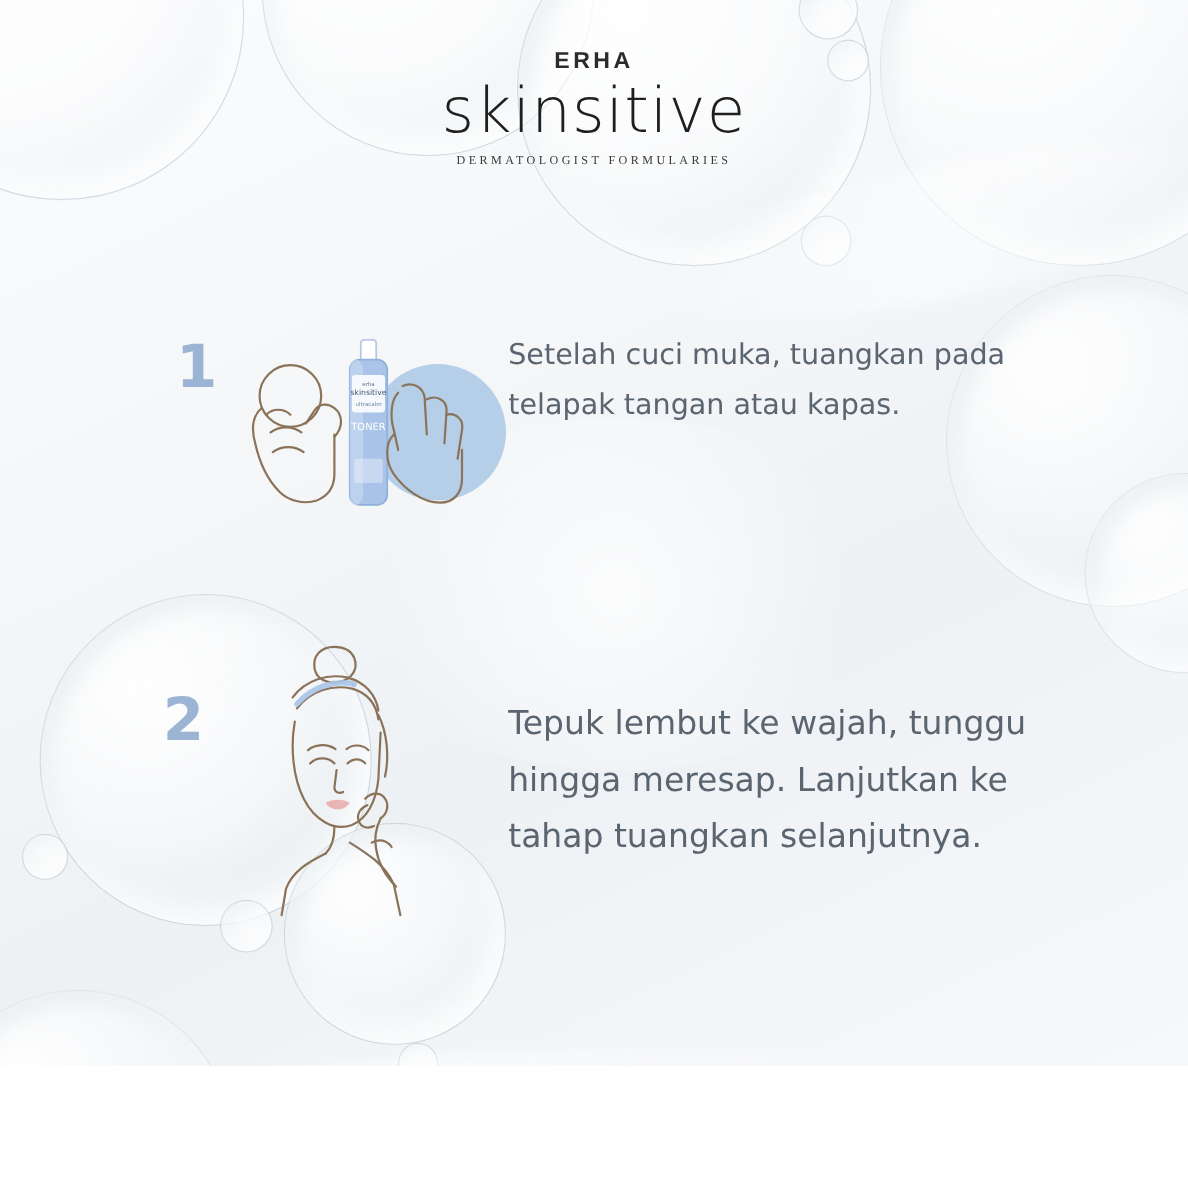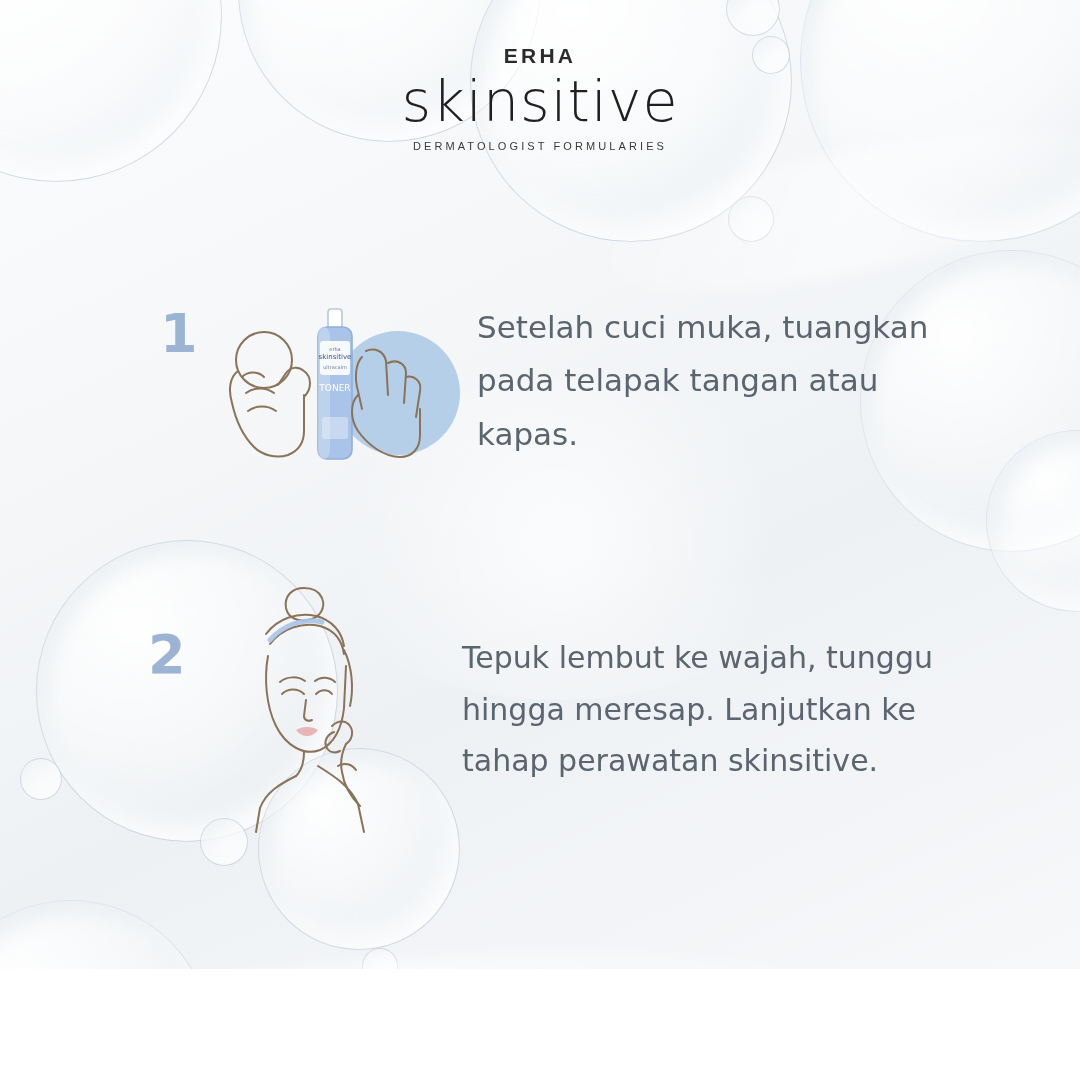--- a/index.html
+++ b/index.html
@@ -64,21 +64,21 @@
   .brand-main {
     font-family: "DejaVu Sans", sans-serif;
     font-size: 57px;
     letter-spacing: 1px;
     color: #1f1f1f;
     font-weight: 300;
     line-height: 1.12;
     margin-top: 2px;
   }
   .brand-sub {
-    font-family: Liberation Sans, sans-serif;
+    font-family: Liberation Serif, serif;
     font-size: 11px;
     letter-spacing: 3.1px;
     color: #3a3a3a;
     margin-top: 6px;
   }
 
   
   .step {
     position: absolute;
     display: flex;
@@ -95,24 +95,24 @@
     color: #5b6570;
     font-family: "DejaVu Sans", sans-serif;
     font-weight: 400;
   }
 
   #step1 { top: 285px; left: 160px; }
   #step1 .step-number { font-size: 54px; margin-top: 22px; }
   #step1 .art { margin-left: 18px; }
   #step1 .step-text {
     position: absolute;
-    left: 317px;
+    left: 302px;
     top: 16px;
     width: 500px;
-    font-size: 31px;
+    font-size: 26px;
     line-height: 1.72;
   }
 
   #step2 { top: 570px; left: 148px; }
   #step2 .step-number { font-size: 54px; margin-top: 58px; }
   #step2 .art { margin-left: 22px; }
   #step2 .step-text {
     position: absolute;
     left: 314px;
     top: 62px;
@@ -231,16 +231,16 @@
           <path d="M126 162 C120 164, 116 170, 118 176 C120 182, 126 184, 132 181"></path>
           <path d="M130 196 C136 192, 144 194, 148 200"></path>
         </g>
 
         <path d="M88 160 C94 156, 104 156, 110 160 C104 168, 94 168, 88 160 Z" fill="#e8a9a9" opacity="0.85"></path>
 
         <path d="M62 70 C76 54, 96 48, 114 52" fill="none" stroke="#a9c4e8" stroke-width="5" stroke-linecap="round" opacity="0.9"></path>
       </svg>
     </div>
 
-    <div class="step-text">Tepuk lembut ke wajah, tunggu hingga meresap. Lanjutkan ke tahap perawatan skinsitive.</div>
+    <div class="step-text">Tepuk lembut ke wajah, tunggu hingga meresap. Lanjutkan ke tahap tuangkan selanjutnya.</div>
   </div>
 
 </div>
 
 </body></html>

